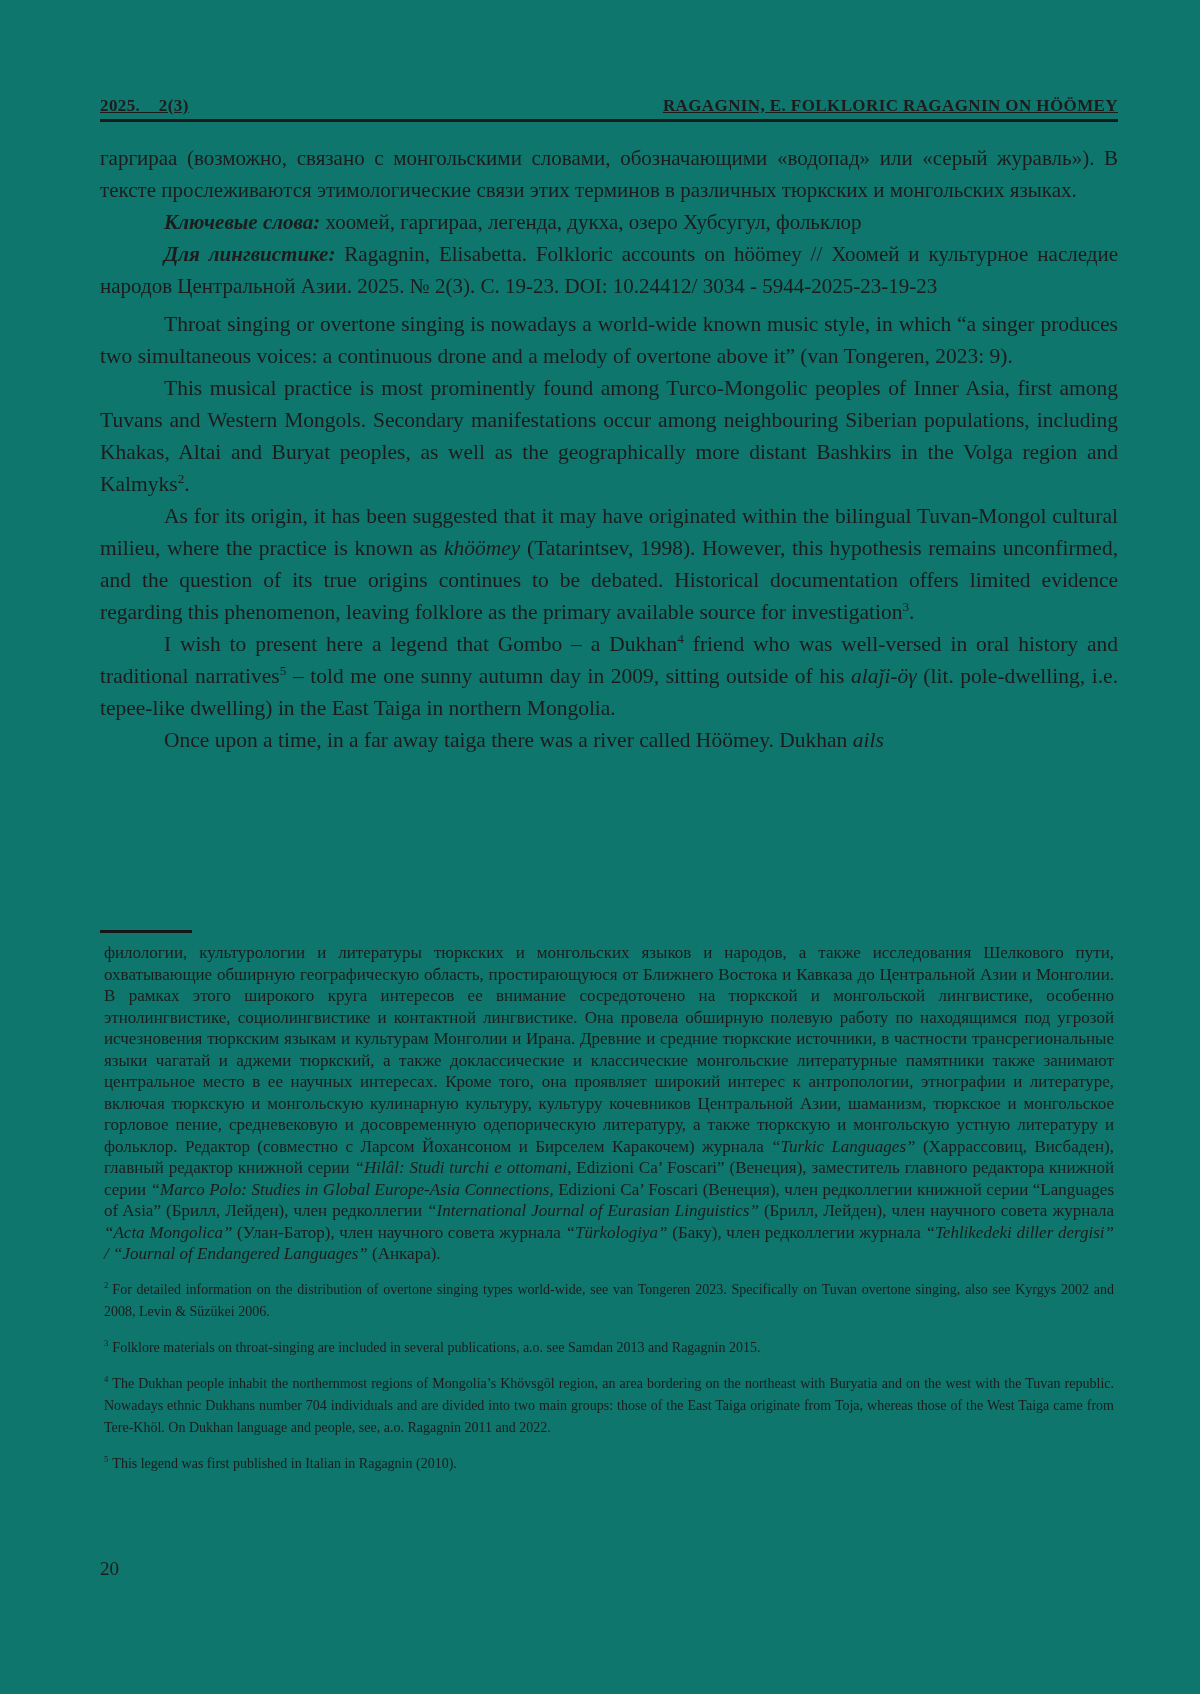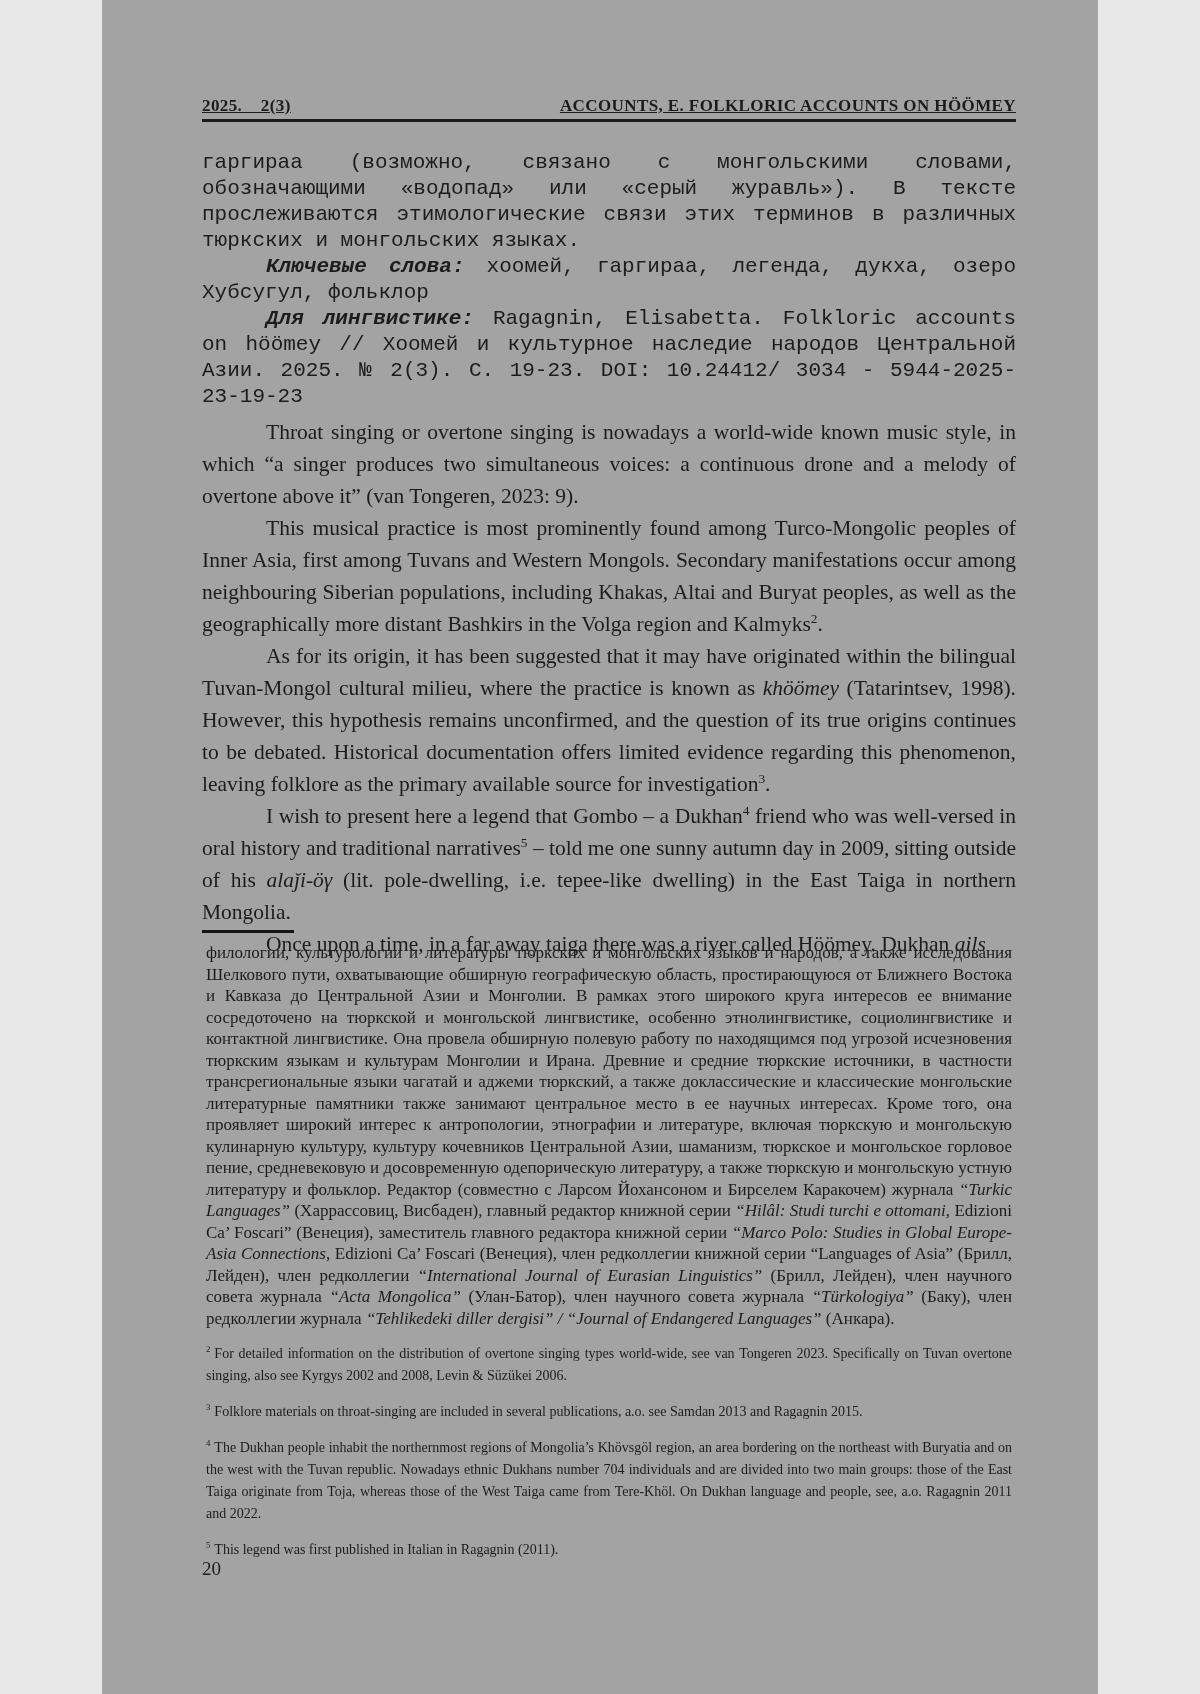--- a/index.html
+++ b/index.html
@@ -1,37 +1,37 @@
 <!DOCTYPE html>
 <html lang="ru"><head>
 <meta charset="utf-8">
 <style>
   html,body{margin:0;padding:0;background:#e8e8e8;}
   .page{
     position:relative;
-    width:996px;height:1694px;
+    width:1200px;height:1694px;
     margin:0 auto;
-    background:#a3a3a3;
+    background:#0f766e;
     color:#1c1c1c;
     font-family:"Liberation Serif","DejaVu Serif",serif;
     box-sizing:border-box;
     padding:96px 82px 16px 100px;
     overflow:hidden;
   }
   
   .running-header{
     display:flex;justify-content:space-between;align-items:flex-end;
     border-bottom:3px solid #1b1b1b;
     padding-bottom:3px;
     font-size:17px;letter-spacing:.4px;
     font-weight:600;
   }
   .running-header .hl{text-decoration:underline;}
   
-  .front{margin-top:28px;font-size:21px;line-height:26px;text-align:justify;font-family:Liberation Mono, monospace;}
+  .front{margin-top:20px;font-size:21px;line-height:32px;text-align:justify;}
   .front p{margin:0;}
   .front .indent{text-indent:64px;}
   .front em.lbl{font-weight:bold;font-style:italic;}
   
   .body-text{margin-top:6px;font-size:21.5px;line-height:32px;text-align:justify;}
   .body-text p{margin:0;text-indent:64px;}
   sup{font-size:.62em;line-height:0;vertical-align:super;}
   em{font-style:italic;}
   
   .footnotes{
@@ -48,21 +48,21 @@
     text-align:left;font-size:19px;
   }
 </style>
 </head>
 <body>
 
 <div class="page">
 
   <div class="running-header">
     <span class="hl">2025.&nbsp;&nbsp;&nbsp;&nbsp;2(3)</span>
-    <span class="hl">ACCOUNTS, E. FOLKLORIC ACCOUNTS ON HÖÖMEY</span>
+    <span class="hl">RAGAGNIN, E. FOLKLORIC RAGAGNIN ON HÖÖMEY</span>
   </div>
 
   <div class="front">
     <p>гаргираа (возможно, связано с монгольскими словами, обозначающими «водопад» или «серый журавль»). В тексте прослеживаются этимологические связи этих терминов в различных тюркских и монгольских языках.</p>
     <p class="indent"><em class="lbl" style="font-weight: bold;">Ключевые слова:</em><span> хоомей, гаргираа, легенда, дукха, озеро Хубсугул, фольклор</span></p>
     <p class="indent"><em class="lbl" style="font-weight: bold;">Для лингвистике:</em><span> Ragagnin, Elisabetta. Folkloric accounts on höömey // Хоомей и культурное наследие народов Центральной Азии. 2025. № 2(3). С. 19-23. DOI: 10.24412/ 3034 - 5944-2025-23-19-23</span></p>
   </div>
 
   <div class="body-text">
     <p><span>Throat singing or overtone singing is nowadays a world-wide known music style, in which “a singer produces two simultaneous voices: a continuous drone and a melody of overtone above it” (van Tongeren, 2023: 9).</span></p>
@@ -71,18 +71,18 @@
     <p><span>I wish to present here a legend that Gombo – a Dukhan</span><sup>4</sup><span> friend who was well-versed in oral history and traditional narratives</span><sup>5</sup><span> – told me one sunny autumn day in 2009, sitting outside of his </span><em>alaǰi-öγ</em><span> (lit. pole-dwelling, i.e. tepee-like dwelling) in the East Taiga in northern Mongolia.</span></p>
     <p><span>Once upon a time, in a far away taiga there was a river called Höömey. Dukhan </span><em>ails</em></p>
   </div>
 
   <div class="footnotes">
     <div class="fn-sep"></div>
     <p class="fn"><span>филологии, культурологии и литературы тюркских и монгольских языков и народов, а также исследования Шелкового пути, охватывающие обширную географическую область, простирающуюся от Ближнего Востока и Кавказа до Центральной Азии и Монголии. В рамках этого широкого круга интересов ее внимание сосредоточено на тюркской и монгольской лингвистике, особенно этнолингвистике, социолингвистике и контактной лингвистике. Она провела обширную полевую работу по находящимся под угрозой исчезновения тюркским языкам и культурам Монголии и Ирана. Древние и средние тюркские источники, в частности трансрегиональные языки чагатай и аджеми тюркский, а также доклассические и классические монгольские литературные памятники также занимают центральное место в ее научных интересах. Кроме того, она проявляет широкий интерес к антропологии, этнографии и литературе, включая тюркскую и монгольскую кулинарную культуру, культуру кочевников Центральной Азии, шаманизм, тюркское и монгольское горловое пение, средневековую и досовременную одепорическую литературу, а также тюркскую и монгольскую устную литературу и фольклор. Редактор (совместно с Ларсом Йохансоном и Бирселем Каракочем) журнала </span><em>“Turkic Languages”</em><span> (Харрассовиц, Висбаден), главный редактор книжной серии </span><em>“Hilâl: Studi turchi e ottomani</em><span>, Edizioni Ca’ Foscari” (Венеция), заместитель главного редактора книжной серии </span><em>“Marco Polo: Studies in Global Europe-Asia Connections</em><span>, Edizioni Ca’ Foscari (Венеция), член редколлегии книжной серии “Languages of Asia” (Брилл, Лейден), член редколлегии </span><em>“International Journal of Eurasian Linguistics”</em><span> (Брилл, Лейден), член научного совета журнала </span><em>“Acta Mongolica”</em><span> (Улан-Батор), член научного совета журнала </span><em>“Türkologiya”</em><span> (Баку), член редколлегии журнала </span><em>“Tehlikedeki diller dergisi” / “Journal of Endangered Languages”</em><span> (Анкара).</span></p>
     <p class="fn en"><sup>2</sup><span><span>For detailed information on the distribution of overtone singing types world-wide, see van Tongeren 2023. Specifically on Tuvan overtone singing, also see Kyrgys 2002 and 2008, Levin &amp; Süzükei 2006.</span></span></p>
     <p class="fn en"><sup>3</sup><span><span>Folklore materials on throat-singing are included in several publications, a.o. see Samdan 2013 and Ragagnin 2015.</span></span></p>
     <p class="fn en"><sup>4</sup><span><span>The Dukhan people inhabit the northernmost regions of Mongolia’s Khövsgöl region, an area bordering on the northeast with Buryatia and on the west with the Tuvan republic. Nowadays ethnic Dukhans number 704 individuals and are divided into two main groups: those of the East Taiga originate from Toja, whereas those of the West Taiga came from Tere-Khöl. On Dukhan language and people, see, a.o. Ragagnin 2011 and 2022.</span></span></p>
-    <p class="fn en"><sup>5</sup><span><span>This legend was first published in Italian in Ragagnin (2011).</span></span></p>
+    <p class="fn en"><sup>5</sup><span><span>This legend was first published in Italian in Ragagnin (2010).</span></span></p>
   </div>
 
   <div class="page-number">20</div>
 
 </div>
 
 </body></html>

